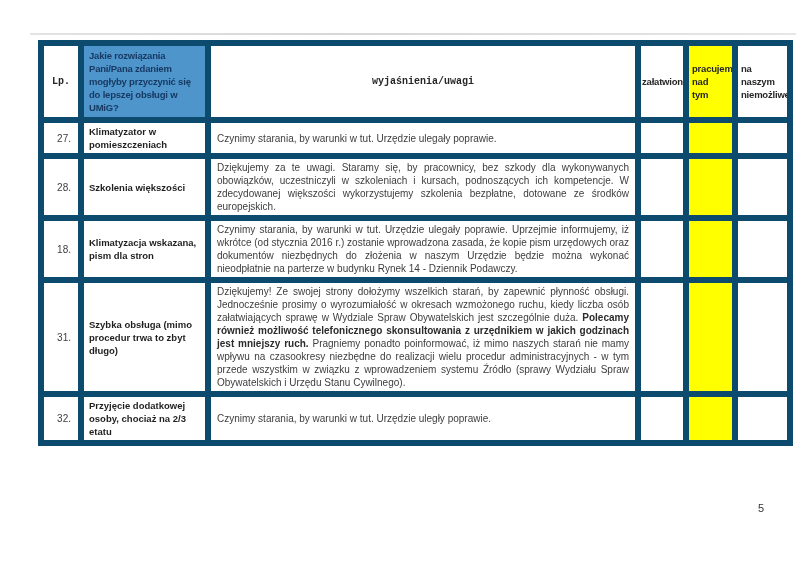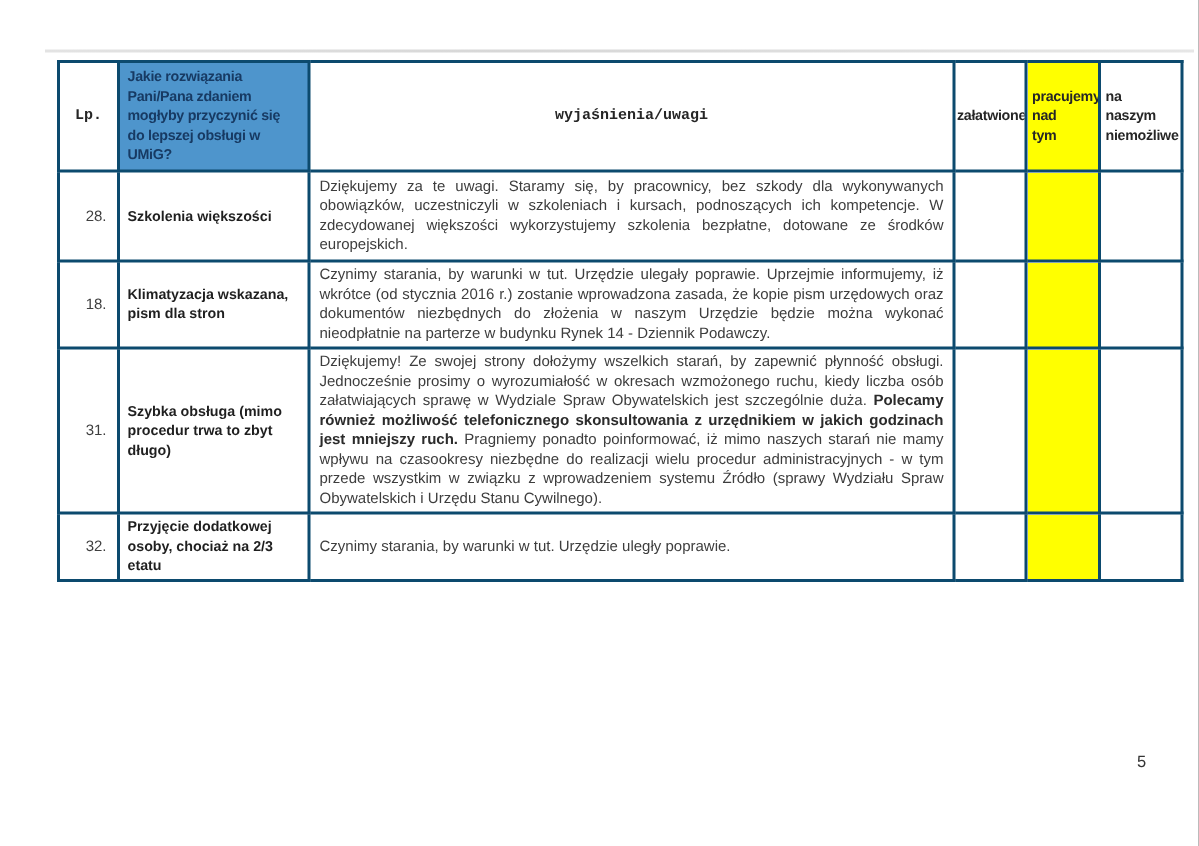--- a/index.html
+++ b/index.html
@@ -15,21 +15,21 @@
     position:absolute;left:30px;top:33px;width:766px;height:2px;
     background:linear-gradient(to right,#e3e3e3,#d7d7d7 40%,#e6e6e6);
   }
   table.survey{
     position:absolute;left:38px;top:40px;
     width:749px;
     border-collapse:collapse;
     table-layout:fixed;
   }
   .survey td{
-    border:2px solid #0c4a6e;
+    border:6px solid #0c4a6e;
     vertical-align:middle;
     overflow:hidden;
     font-size:10px;
     line-height:13px;
     color:#3d3d3d;
     padding:2px 4px;
     box-sizing:border-box;
     margin-top:32px;
   }
   col.c-lp{width:40px;}
@@ -97,20 +97,28 @@
     <tbody>
         <tr class="r-header">
       <td class="h-exp">Lp.</td>
       <td class="h-q">Jakie rozwiązania Pani/Pana zdaniem mogłyby przyczynić się do lepszej obsługi w UMiG?</td>
       <td class="h-exp">wyjaśnienia/uwagi</td>
       <td class="h-status h-done">załatwione</td>
       <td class="h-status yellow">pracujemy nad tym</td>
       <td class="h-status">na naszym niemożliwe</td>
     </tr>
 
+    <tr class="r-27">
+      <td class="lp">27.</td>
+      <td class="sug">Klimatyzator w pomieszczeniach</td>
+      <td class="exp">Czynimy starania, by warunki w tut. Urzędzie ulegały poprawie.</td>
+      <td></td>
+      <td class="yellow"></td>
+      <td></td>
+    </tr>
 
     <tr class="r-28">
       <td class="lp">28.</td>
       <td class="sug">Szkolenia większości</td>
       <td class="exp">Dziękujemy za te uwagi. Staramy się, by pracownicy, bez szkody dla wykonywanych obowiązków, uczestniczyli w szkoleniach i kursach, podnoszących ich kompetencje. W zdecydowanej większości wykorzystujemy szkolenia bezpłatne, dotowane ze środków europejskich.</td>
       <td></td>
       <td class="yellow"></td>
       <td></td>
     </tr>
 

